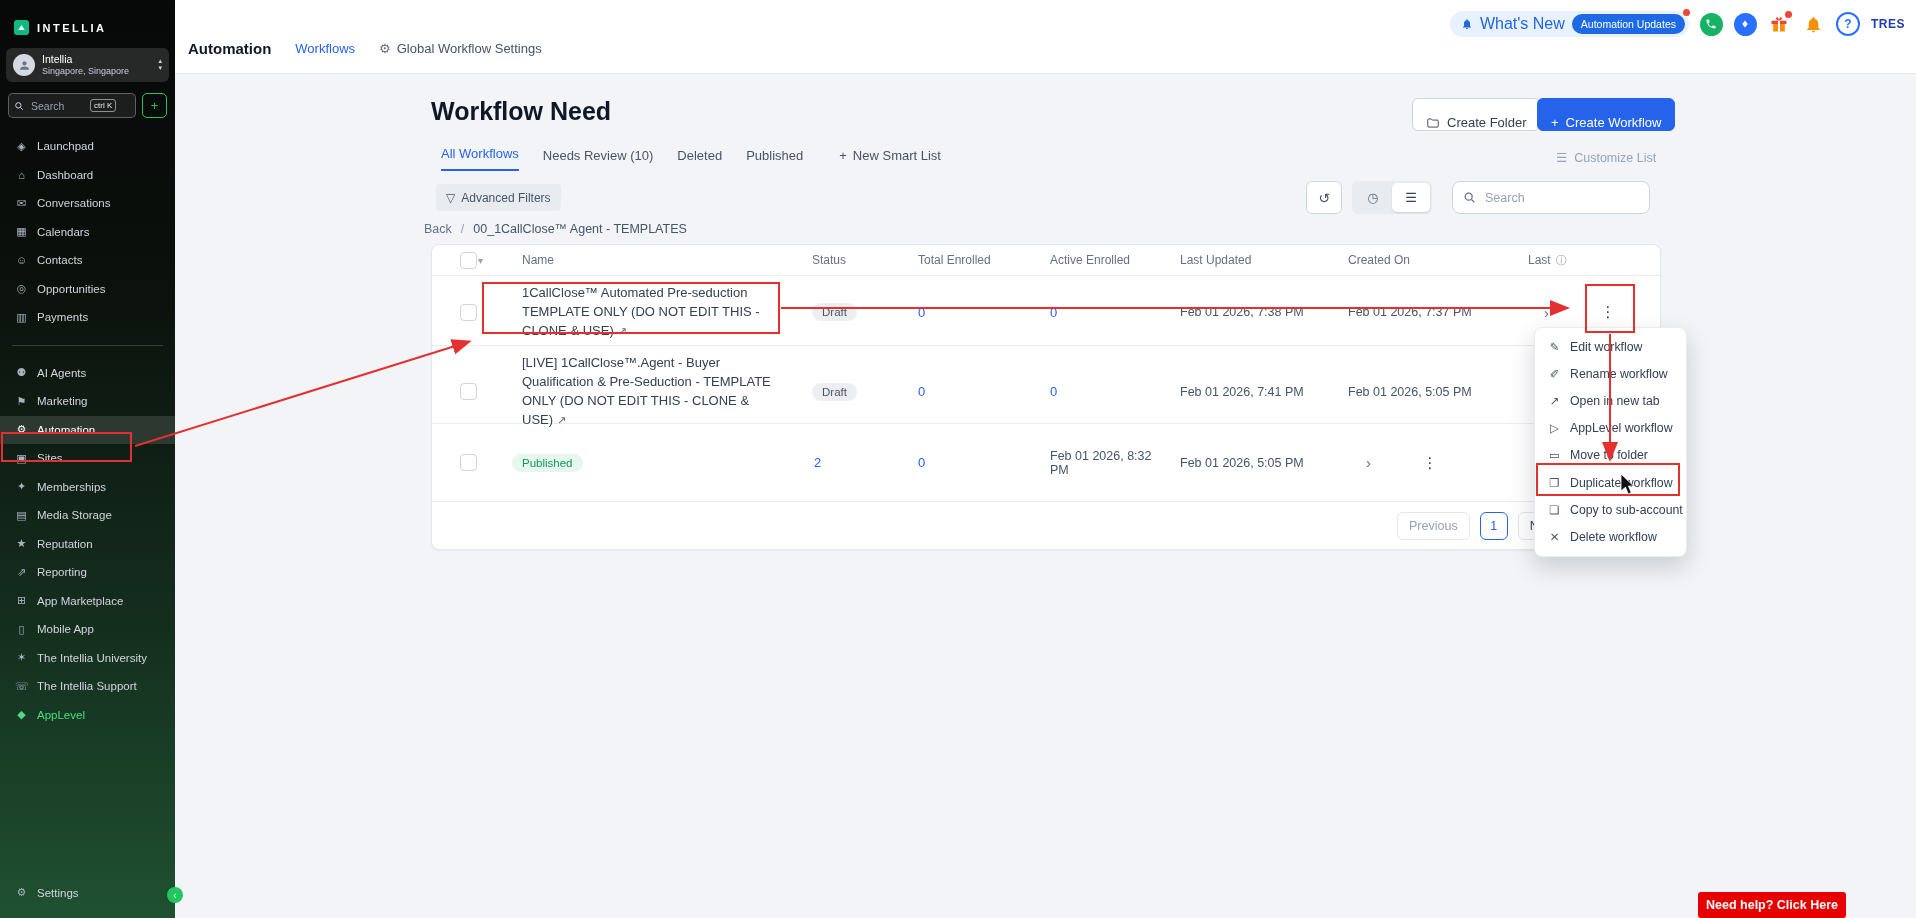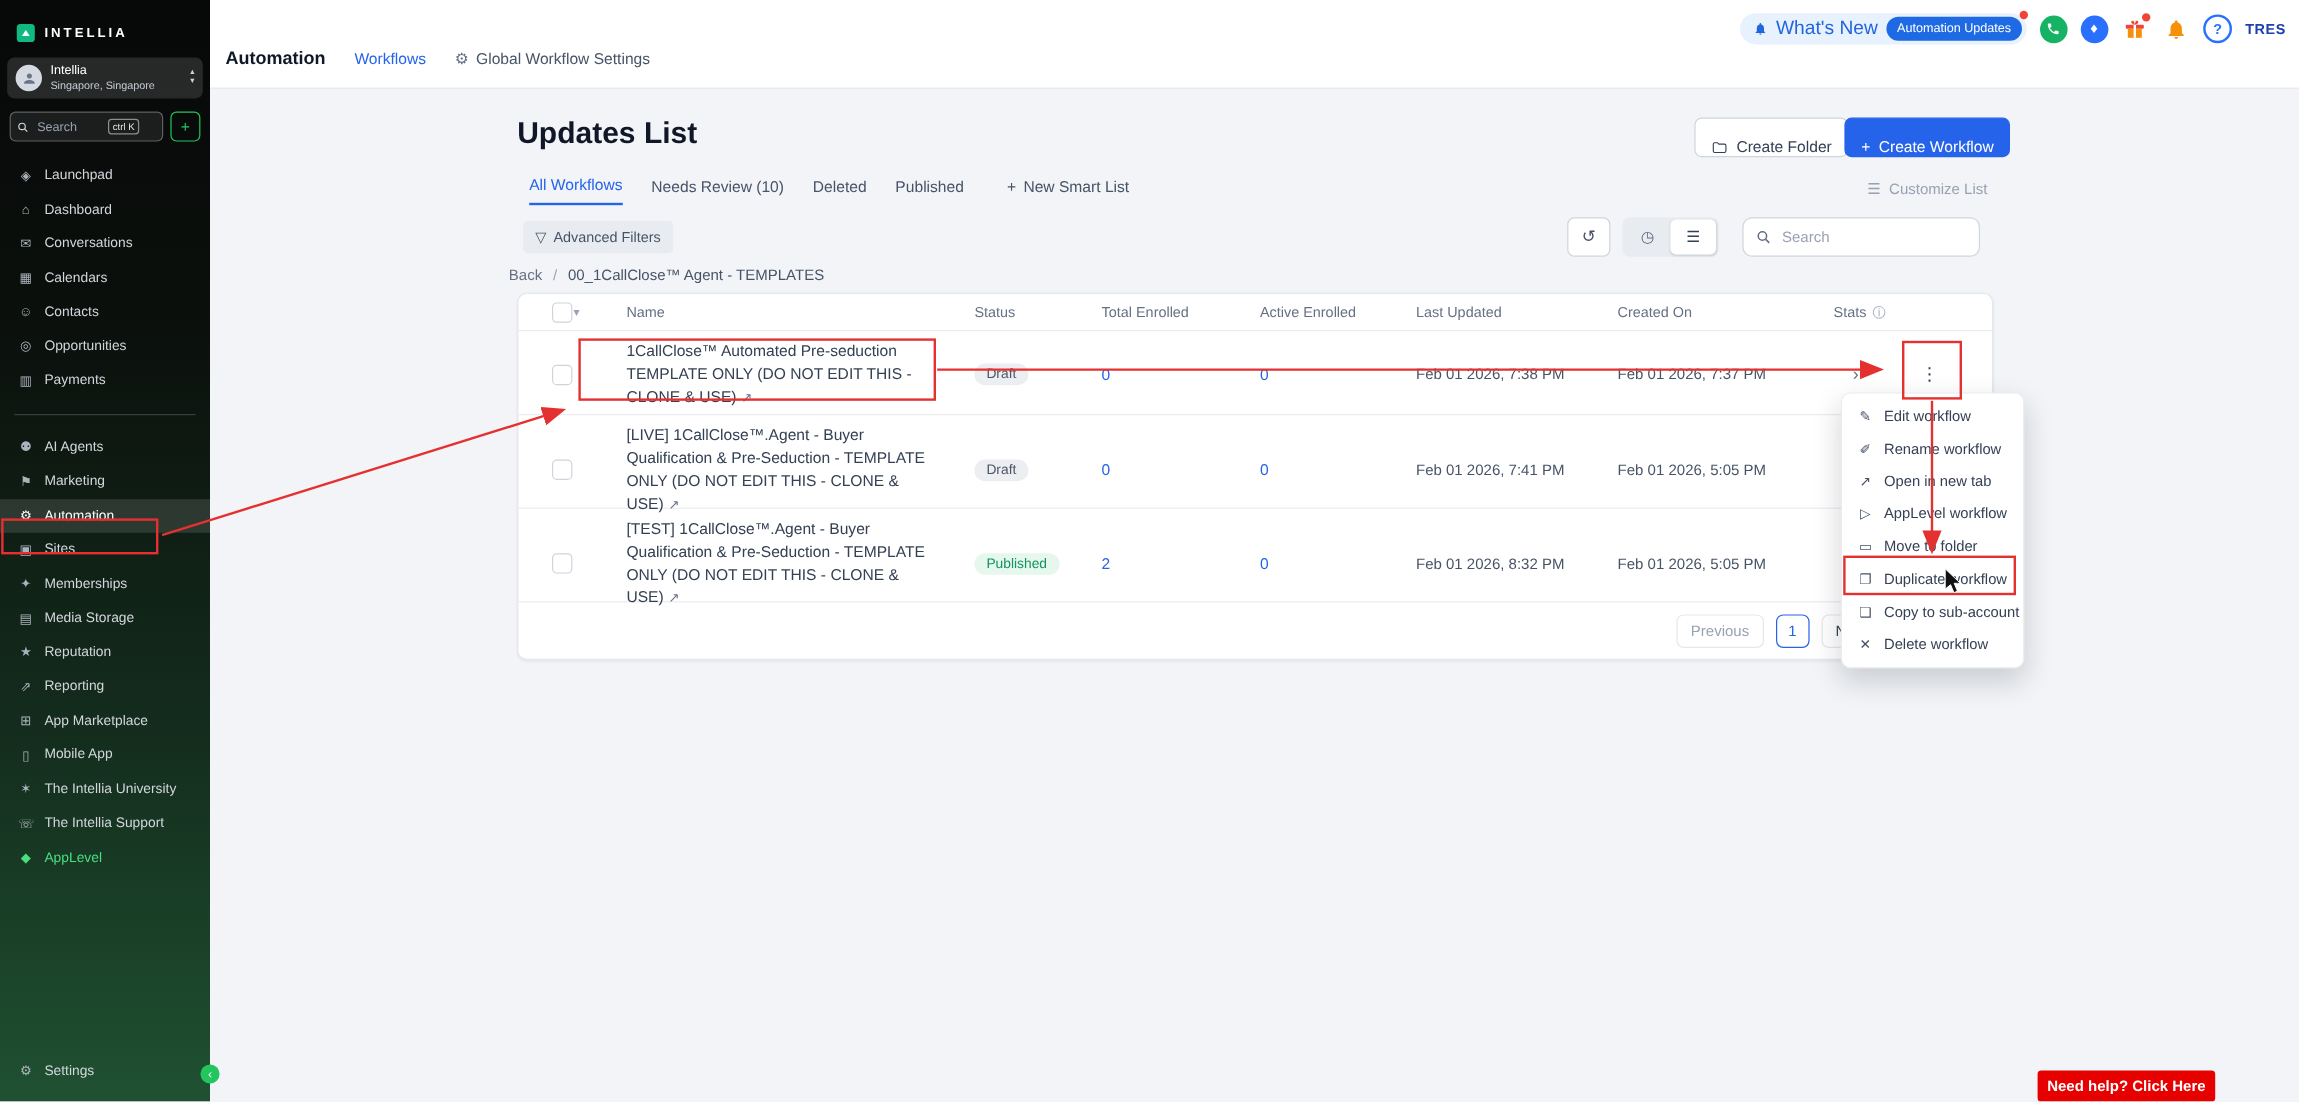--- a/index.html
+++ b/index.html
@@ -284,21 +284,21 @@
     <div class="circ">
       <svg width="19" height="19" viewBox="0 0 24 24">
           <path fill="#f79009" d="M12 22c1.1 0 2-.9 2-2h-4c0 1.1.9 2 2 2zm6-6v-5c0-3.07-1.64-5.64-4.5-6.32V4c0-.83-.67-1.5-1.5-1.5s-1.5.67-1.5 1.5v.68C7.63 5.36 6 7.92 6 11v5l-2 2v1h16v-1l-2-2z"></path>
         </svg>
     </div>
     <div class="circ help">?</div>
     <span class="tres">TRES</span>
   </div>
 </div>
 
-<div class="h1">Updates List</div>
+<div class="h1">Workflow Need</div>
 
 <div class="btn btn-white">
   <svg width="14" height="14" viewBox="0 0 24 24">
       <path d="M3 7a2 2 0 0 1 2-2h4l2 2h8a2 2 0 0 1 2 2v8a2 2 0 0 1-2 2H5a2 2 0 0 1-2-2V7z" fill="none" stroke="#344054" stroke-width="1.6"></path>
     </svg>
   <span>Create Folder</span>
 </div>
 <div class="btn btn-blue">
   <span>+</span>
   <span>Create Workflow</span>
@@ -354,21 +354,21 @@
   <div class="grid thead">
     <span class="cb"></span>
     <span class="chev-h">▾</span>
     <span style="padding-left:16px">Name</span>
     <span style="padding-left:6px">Status</span>
     <span style="padding-left:8px">Total Enrolled</span>
     <span style="padding-left:8px">Active Enrolled</span>
     <span style="padding-left:8px">Last Updated</span>
     <span style="padding-left:8px">Created On</span>
     <span class="stats-h" style="padding-left:10px">
-        <span>Stats</span>
+        <span>Last</span>
         <span class="info">ⓘ</span>
       </span>
   </div>
 
   <div class="grid trow r1">
     <span class="cb"></span>
     <span></span>
     <span class="name-cell"><span>1CallClose™ Automated Pre-seduction TEMPLATE ONLY (DO NOT EDIT THIS - CLONE &amp; USE)</span><span class="ext">↗</span></span>
     <span><span class="pill draft">Draft</span></span>
     <span class="num">0</span>
@@ -392,21 +392,20 @@
     <span class="date" style="padding-left:8px">Feb 01 2026, 5:05 PM</span>
     <span class="stats-cell">
       <span class="row-chev">›</span>
       <span class="kebab">⋮</span>
     </span>
   </div>
 
   <div class="grid trow r3">
     <span class="cb"></span>
     <span></span>
-    <span class="name-cell"><span>[TEST] 1CallClose™.Agent - Buyer Qualification &amp; Pre-Seduction - TEMPLATE ONLY (DO NOT EDIT THIS - CLONE &amp; USE)</span><span class="ext">↗</span></span>
     <span><span class="pill pub">Published</span></span>
     <span class="num">2</span>
     <span class="num">0</span>
     <span class="date" style="padding-left:8px">Feb 01 2026, 8:32 PM</span>
     <span class="date" style="padding-left:8px">Feb 01 2026, 5:05 PM</span>
     <span class="stats-cell">
       <span class="row-chev">›</span>
       <span class="kebab">⋮</span>
     </span>
   </div>

